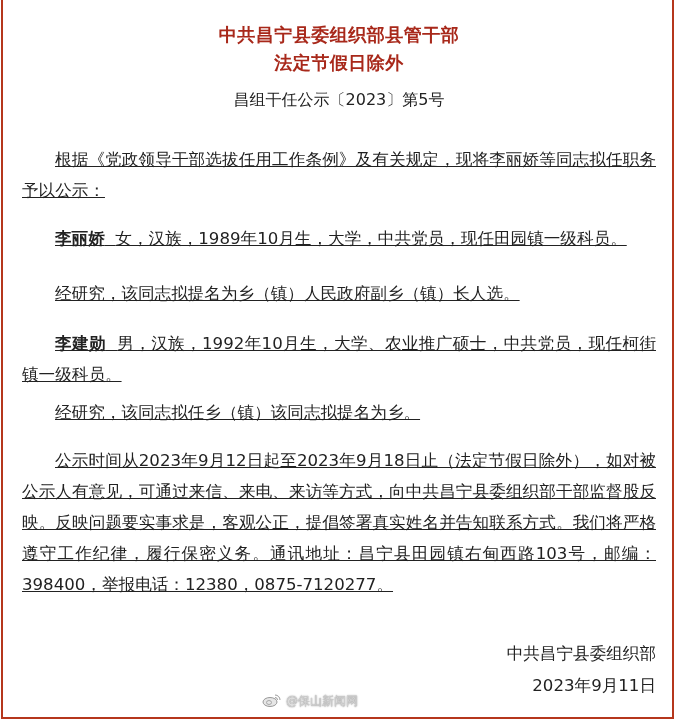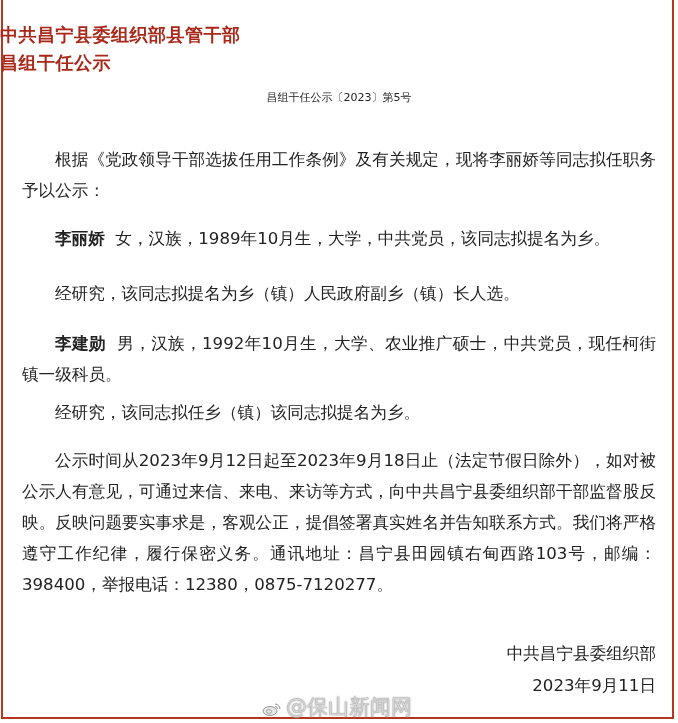--- a/index.html
+++ b/index.html
@@ -23,45 +23,47 @@
       height: 719px;
       border-left: 2px solid #b5361c;
       border-right: 2px solid #b5361c;
       border-bottom: 2px solid #b5361c;
       box-sizing: border-box;
     }
     .title {
       position: absolute;
       left: 0;
       width: 678px;
+      text-align: center;
       font-weight: bold;
       font-size: 18px;
       color: #a8281a;
       letter-spacing: 0.5px;
     }
     .title.l1 { top: 23px; }
     .title.l2 { top: 51px; }
     .docno {
       position: absolute;
       top: 90px;
       left: 0;
       width: 678px;
       text-align: center;
-      font-size: 11px;
+      font-size: 16px;
       color: #222;
     }
     .para {
       position: absolute;
       left: 22px;
       width: 634px;
       font-size: 16.6px;
       line-height: 31px;
       text-indent: 33px;
       margin: 0;
       text-align: justify;
+      text-decoration: underline;
     }
     .para b { font-weight: bold; margin-top: 40px; }
     .p1 { top: 144px; }
     .p2 { top: 223px; }
     .p3 { top: 270px; margin-top: 8px; }
     .p4 { top: 328px; }
     .p5 { top: 397px; }
     .p6 { top: 445px; }
     .sign {
       position: absolute;
@@ -69,46 +71,46 @@
       text-align: center;
       font-size: 16.6px;
       line-height: 31px;
     }
     .sign.org { top: 638px; }
     .sign.date { top: 670px; }
     .watermark {
       position: absolute;
       left: 262px;
       top: 693px;
-      font-size: 21px;
+      font-size: 12px;
       color: #d4d4d4;
       text-shadow: 0 0 2px #9a9a9a, 0 0 1px #8a8a8a;
       white-space: nowrap;
       text-align: center;
     }
     .weibo-icon {
       display: inline-block;
       width: 20px;
       height: 14px;
       margin-right: 4px;
       vertical-align: -2px;
     }
   </style>
 </head>
 <body>
 
 <div class="frame"></div>
 
 <div class="title l1">中共昌宁县委组织部县管干部</div>
-<div class="title l2">昌组干任公示</div>
+<div class="title l2">法定节假日除外</div>
 <div class="docno">昌组干任公示〔2023〕第5号</div>
 
 <p class="para p1">根据《党政领导干部选拔任用工作条例》及有关规定，现将李丽娇等同志拟任职务予以公示：</p>
 
-<p class="para p2"><b>李丽娇</b>&nbsp;&nbsp;<span>女，汉族，1989年10月生，大学，中共党员，该同志拟提名为乡。</span></p>
+<p class="para p2"><b>李丽娇</b>&nbsp;&nbsp;<span>女，汉族，1989年10月生，大学，中共党员，现任田园镇一级科员。</span></p>
 
 <p class="para p3">经研究，该同志拟提名为乡（镇）人民政府副乡（镇）长人选。</p>
 
 <p class="para p4"><b>李建勋</b>&nbsp;&nbsp;<span>男，汉族，1992年10月生，大学、农业推广硕士，中共党员，现任柯街镇一级科员。</span></p>
 
 <p class="para p5">经研究，该同志拟任乡（镇）该同志拟提名为乡。</p>
 
 <p class="para p6">公示时间从2023年9月12日起至2023年9月18日止（法定节假日除外），如对被公示人有意见，可通过来信、来电、来访等方式，向中共昌宁县委组织部干部监督股反映。反映问题要实事求是，客观公正，提倡签署真实姓名并告知联系方式。我们将严格遵守工作纪律，履行保密义务。通讯地址：昌宁县田园镇右甸西路103号，邮编：398400，举报电话：12380，0875-7120277。</p>
 
 <div class="sign org">中共昌宁县委组织部</div>

